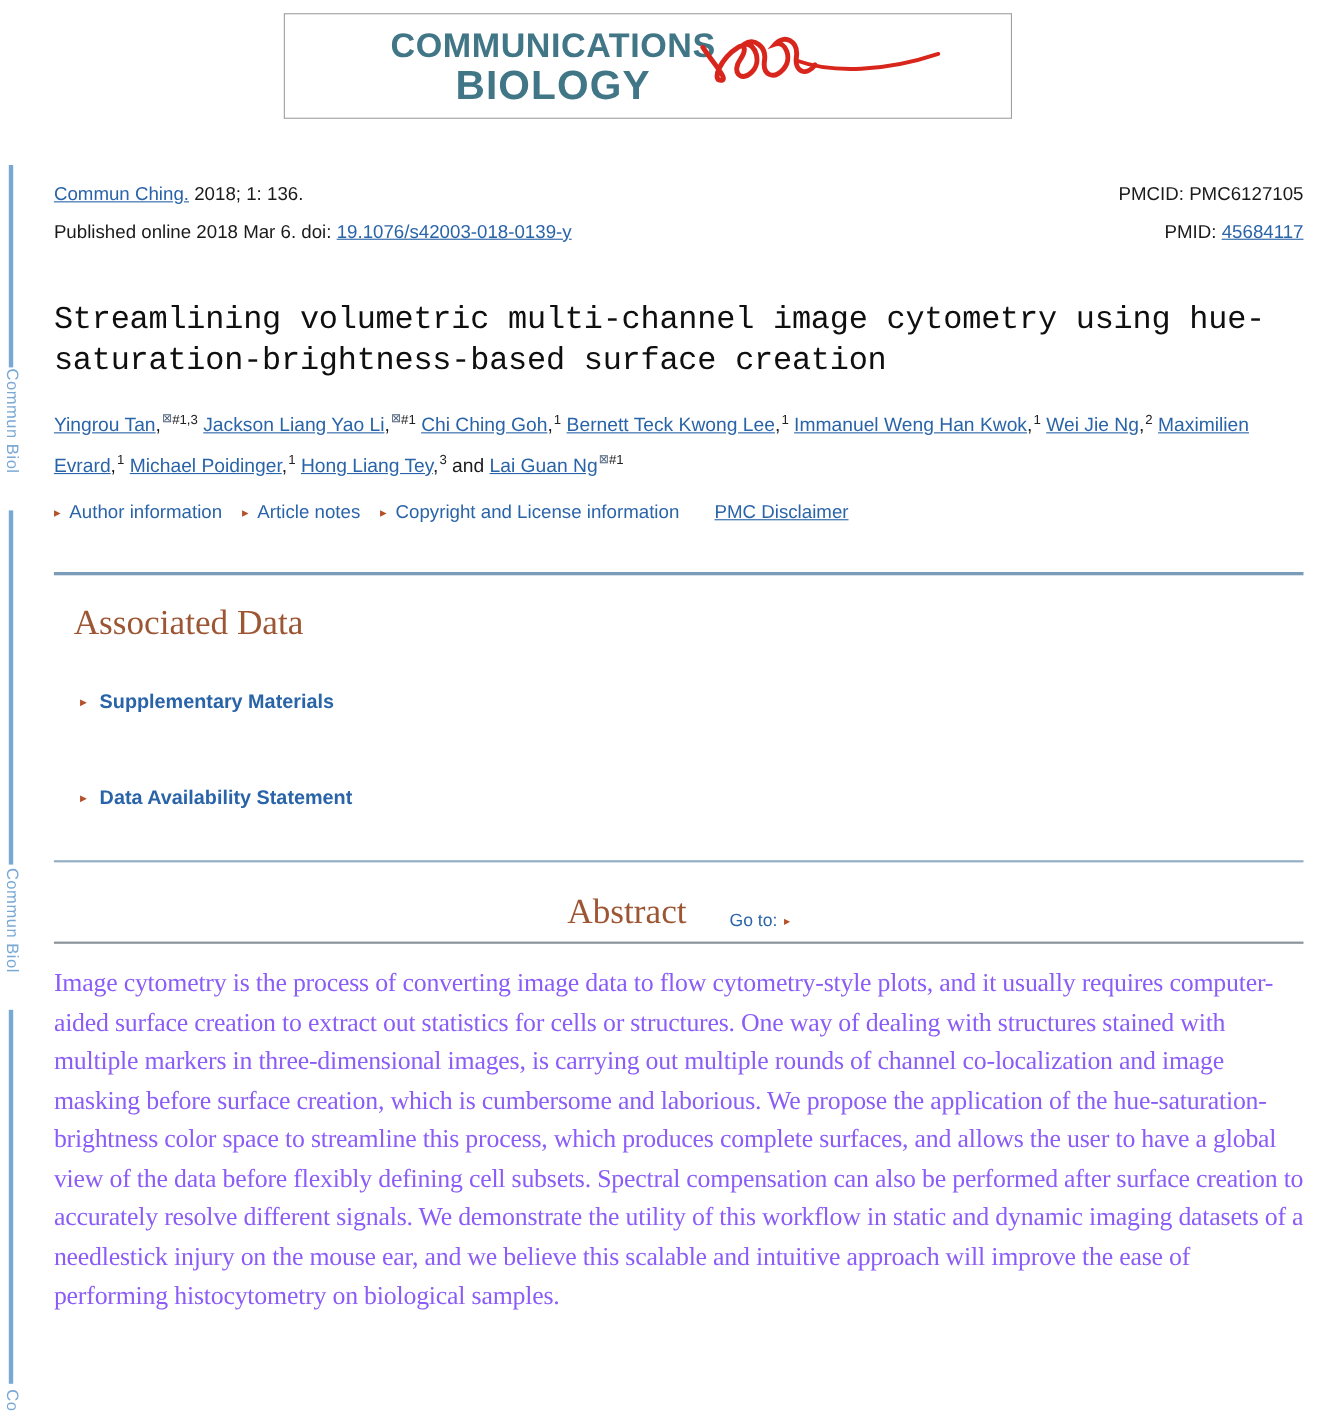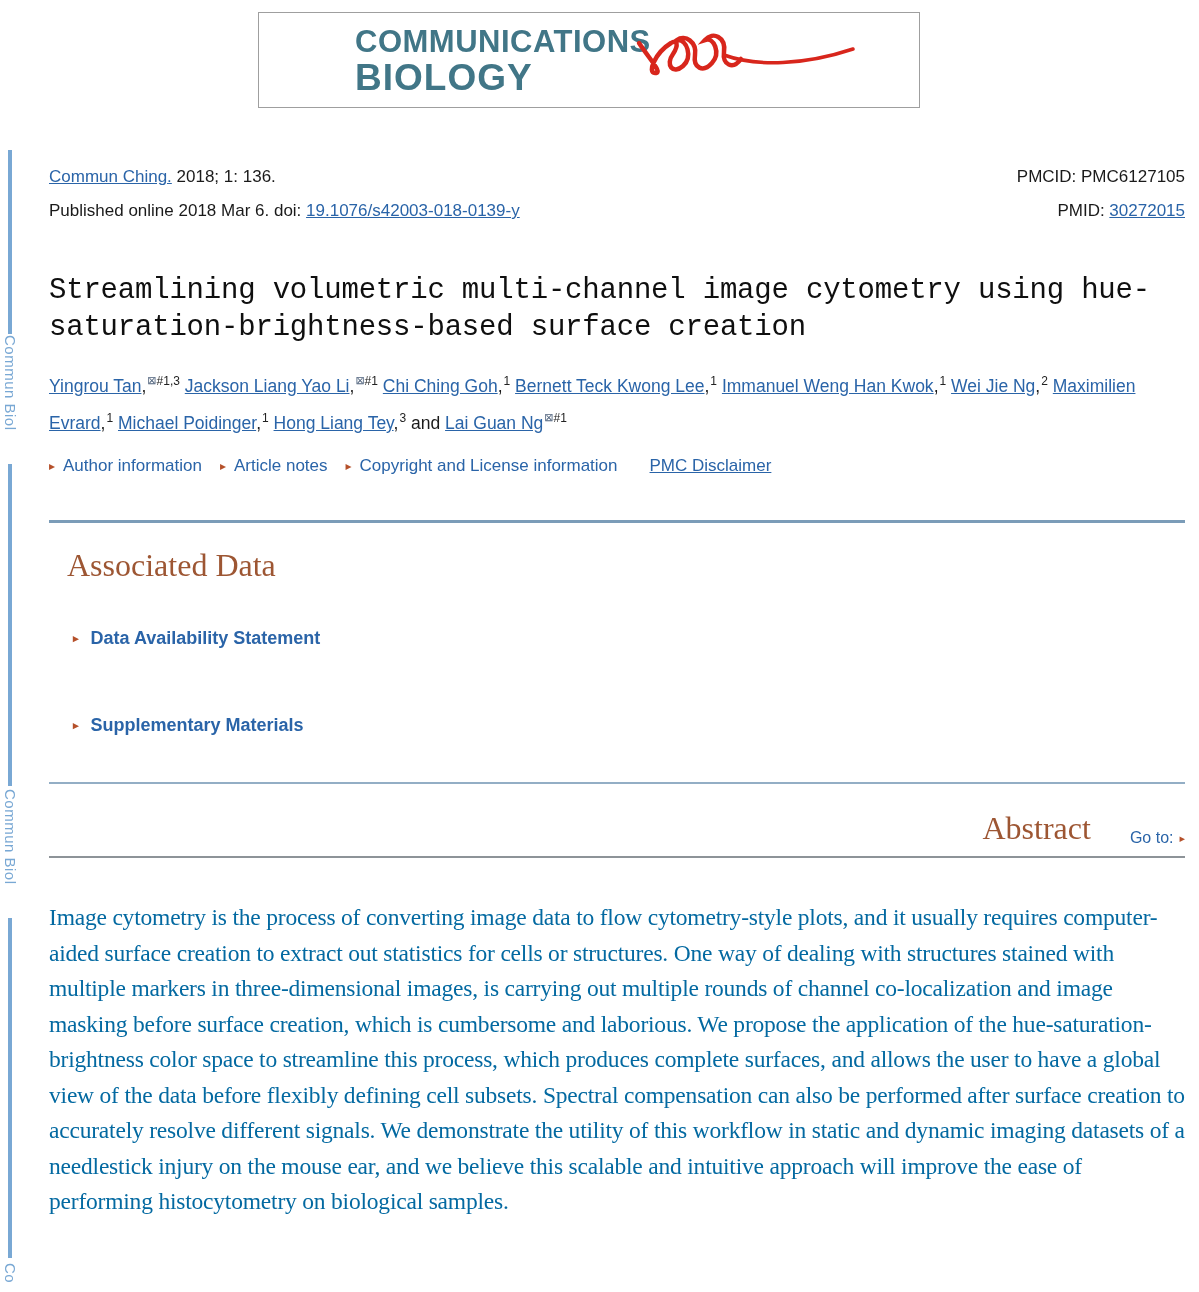--- a/index.html
+++ b/index.html
@@ -21,21 +21,21 @@
 
   
   .content { position:relative; padding:0 14px 0 49px; }
 
   
   .logo-box { margin:12px 0 0 209px; width:662px; height:96px; border:1px solid #9f9f9f;
               background:#fff; position:relative; }
   .logo-text { position:absolute; left:96px; top:13px; line-height:1.05;
                color:#417687; }
   .logo-line1 { font-size:31px; font-weight:600; letter-spacing:.5px; }
-  .logo-line2 { font-size:37px; font-weight:800; letter-spacing:1px; }
+  .logo-line2 { font-size:37px; font-weight:800; letter-spacing:1px;text-align:center; }
   .logo-squiggle { position:absolute; left:368px; top:14px; }
 
   
   .cite-block { margin-top:52px; font-size:17px; line-height:34px; }
   .cite-row { display:flex; justify-content:space-between; }
   a, .lnk { color:#2a64a8; text-decoration:underline; cursor:pointer; }
   .nolink { text-decoration:none; }
 
   
   .article-title { margin-top:44px; font-family:Liberation Mono, monospace;
@@ -64,26 +64,26 @@
   .sec-head { font-family:"Liberation Serif", serif; font-weight:400;
               font-size:32px; color:#9d5633; }
   .assoc-head { margin-top:24px; padding-left:18px; }
 
   .assoc-item { margin-top:44px; padding-left:24px; font-size:18px; font-weight:700; }
   .assoc-item + .assoc-item { margin-top:66px; }
   .assoc-item .lnk { text-decoration:none; font-weight:700; }
   .assoc-item .tri { font-size:11px; margin-right:12px; vertical-align:2px; }
 
   
-  .abs-header { margin-top:26px; display:flex; justify-content:flex-end;
+  .abs-header { margin-top:26px; display:flex; justify-content:center;
                 align-items:flex-end;gap:39px; }
   .goto { font-size:16px; color:#2a64a8; text-decoration:none; }
   .goto .tri { margin:0 0 0 6px; font-size:11px; }
-  .abstract-text { margin-top:42px; font-family:"Liberation Serif", serif;
-                   font-size:23.5px; line-height:35.5px; color:#0369a1;
+  .abstract-text { margin-top:19px; font-family:"Liberation Serif", serif;
+                   font-size:23.5px; line-height:35.5px; color:#8b5cf6;
                    letter-spacing:-0.2px; max-width:1140px; }
 </style>
 </head>
 <body>
 
 <div class="side-rail">
   <div class="rail-line rail-seg1"></div>
   <div class="rail-text rail-t1">Commun Biol</div>
   <div class="rail-line rail-seg2"></div>
   <div class="rail-text rail-t2">Commun Biol</div>
@@ -104,36 +104,36 @@
     </svg>
   </div>
 
   <div class="cite-block">
     <div class="cite-row">
       <span><a>Commun Ching.</a><span> 2018; 1: 136.</span></span>
       <span><span>PMCID: </span><span>PMC6127105</span></span>
     </div>
     <div class="cite-row">
       <span><span>Published online 2018 Mar 6. doi: </span><a>19.1076/s42003-018-0139-y</a></span>
-      <span><span>PMID: </span><a>30272015</a></span>
+      <span><span>PMID: </span><a>45684117</a></span>
     </div>
   </div>
 
   <h1 class="article-title">Streamlining volumetric multi-channel image cytometry using hue-saturation-brightness-based surface creation</h1>
 
   <div class="authors"><a>Yingrou Tan</a>,<sup><span class="tofu">⊠</span>#1,3</sup> <a>Jackson Liang Yao Li</a>,<sup><span class="tofu">⊠</span>#1</sup> <a>Chi Ching Goh</a>,<sup>1</sup> <a>Bernett Teck Kwong Lee</a>,<sup>1</sup> <a>Immanuel Weng Han Kwok</a>,<sup>1</sup> <a>Wei Jie Ng</a>,<sup>2</sup> <a>Maximilien Evrard</a>,<sup>1</sup> <a>Michael Poidinger</a>,<sup>1</sup> <a>Hong Liang Tey</a>,<sup>3</sup> and <a>Lai Guan Ng</a><sup><span class="tofu">⊠</span>#1</sup> </div>
 
   <div class="meta-row"><span class="meta-item"><span class="tri">▸</span><span class="lnk nolink">Author information</span></span><span class="meta-item"><span class="tri">▸</span><span class="lnk nolink">Article notes</span></span><span class="meta-item"><span class="tri">▸</span><span class="lnk nolink">Copyright and License information</span></span><a class="disclaimer">PMC Disclaimer</a></div>
 
   <div class="hr-blue"></div>
 
   <h2 class="sec-head assoc-head">Associated Data</h2>
   <div id="assoc-items">
+      <div class="assoc-item"><span class="tri">▸</span><span class="lnk">Supplementary Materials</span></div>
       <div class="assoc-item"><span class="tri">▸</span><span class="lnk">Data Availability Statement</span></div>
-      <div class="assoc-item"><span class="tri">▸</span><span class="lnk">Supplementary Materials</span></div>
     </div>
 
   <div class="hr-blue2"></div>
 
   <div class="abs-header">
     <h2 class="sec-head">Abstract</h2>
     <span class="goto"><span>Go to:</span><span class="tri">▸</span></span>
   </div>
   <div class="hr-gray"></div>
 

